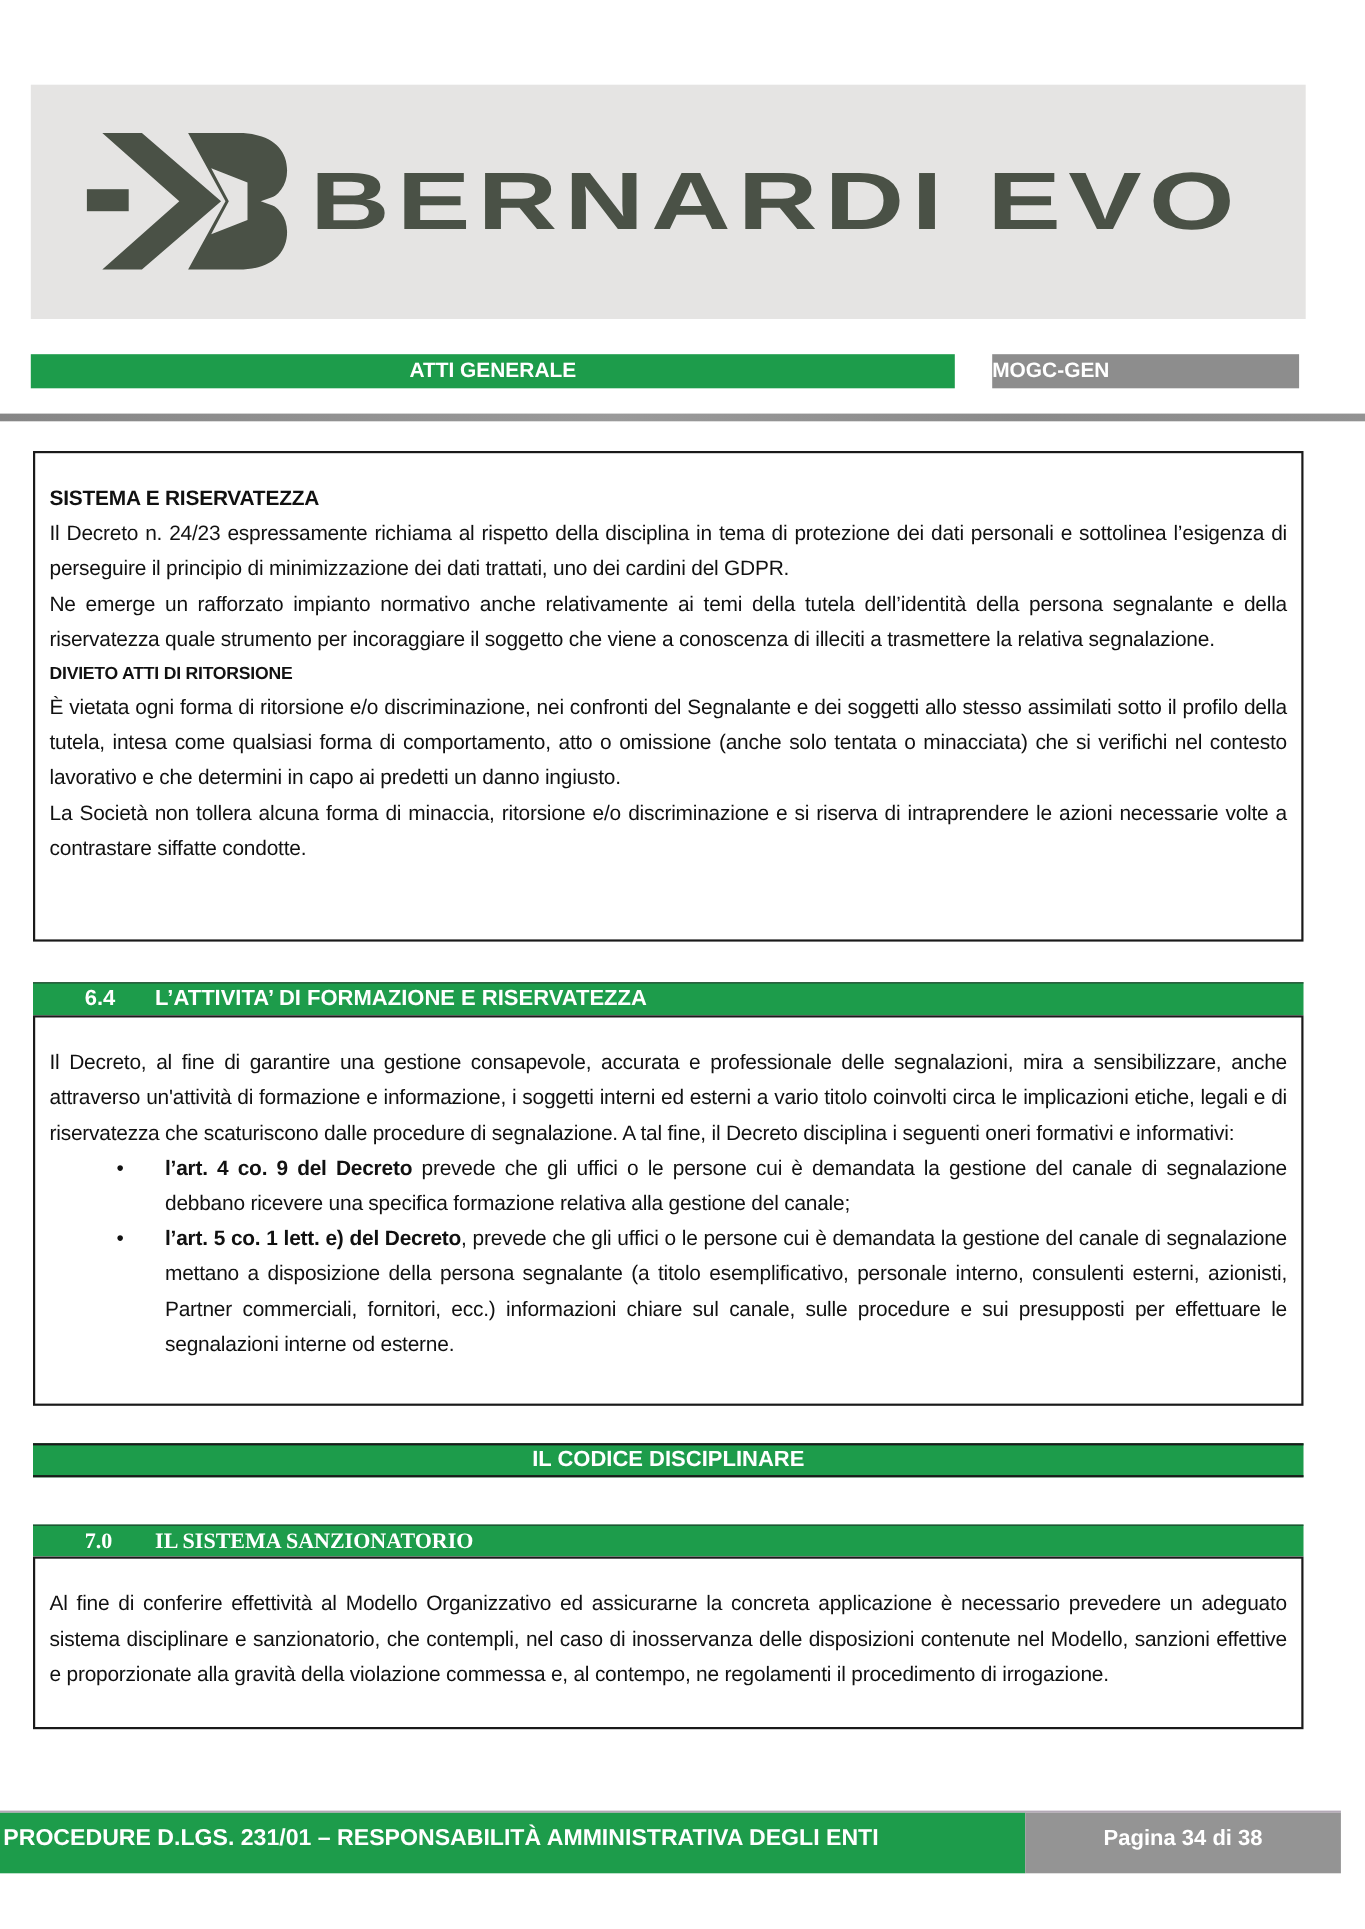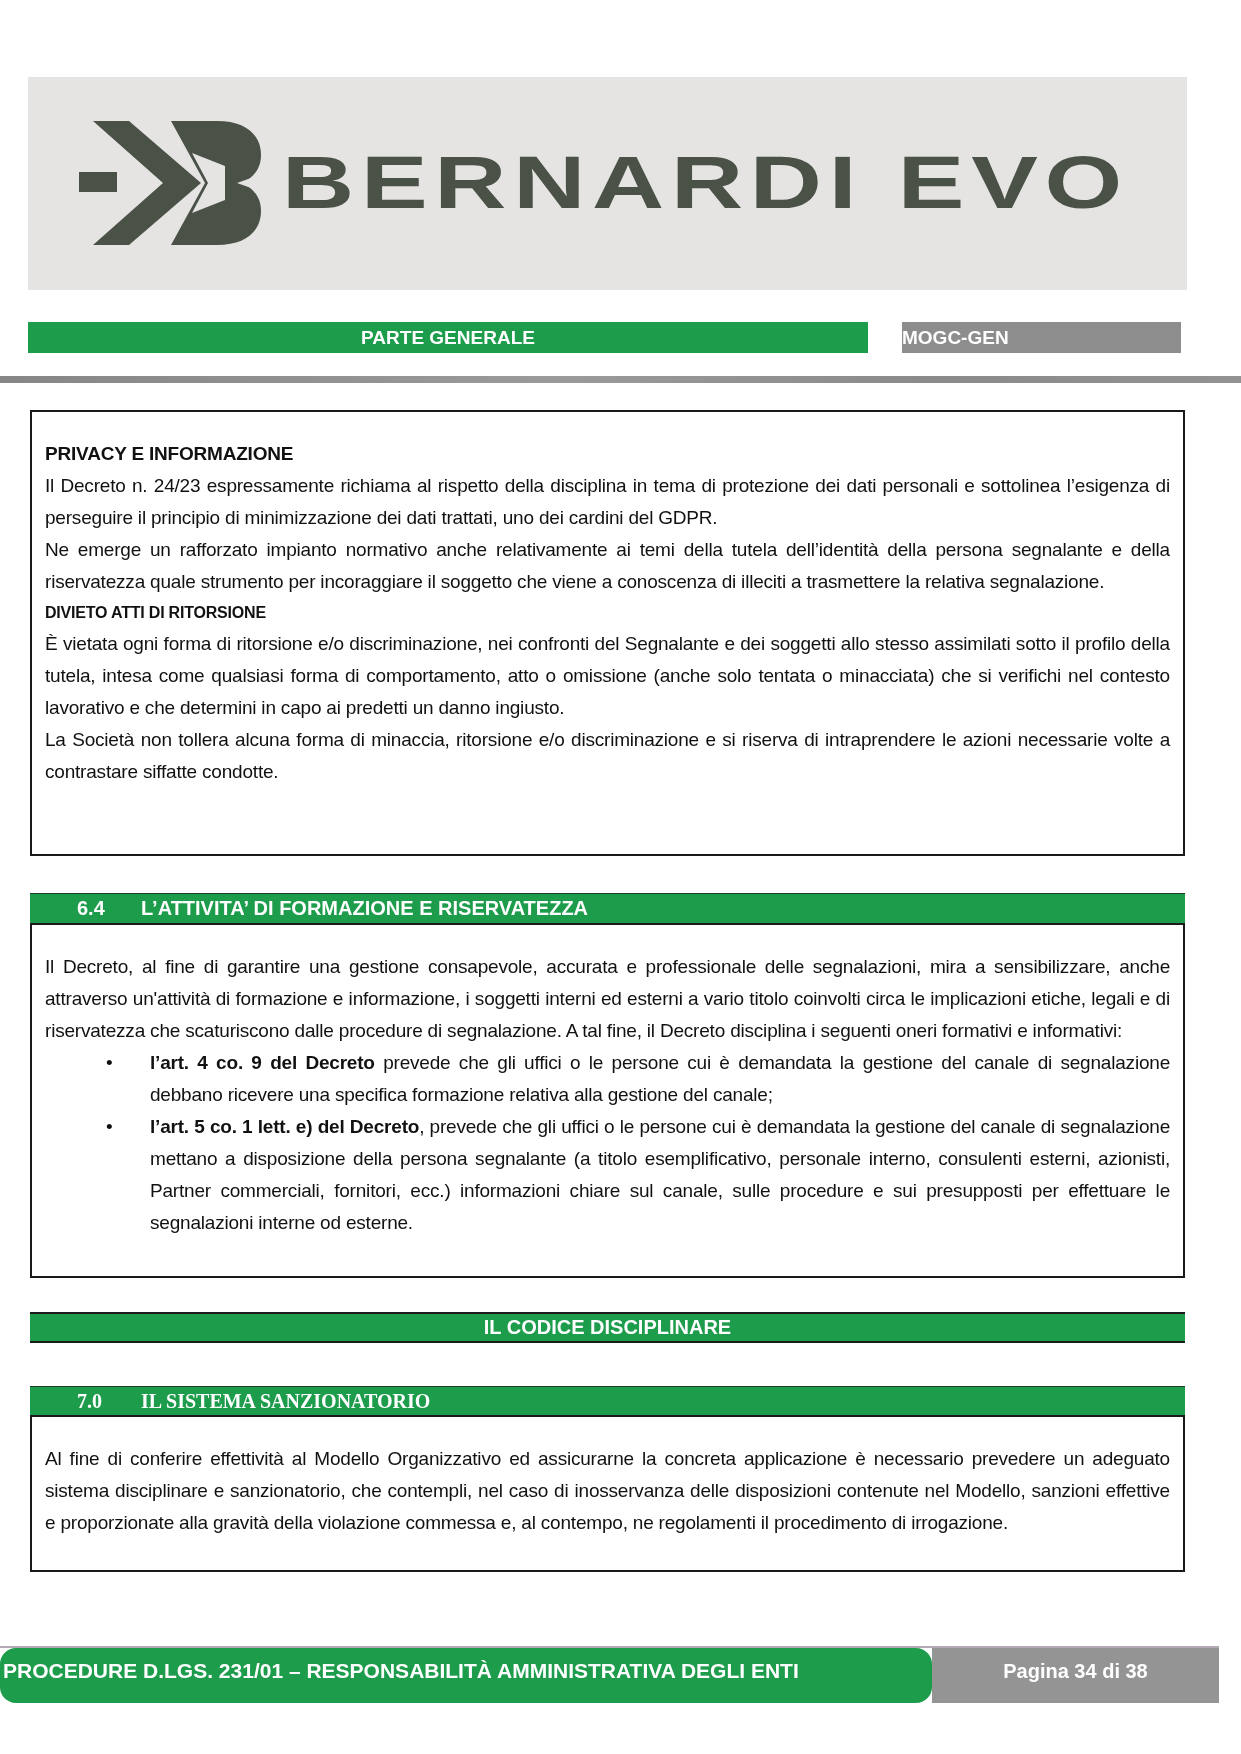--- a/index.html
+++ b/index.html
@@ -78,21 +78,21 @@
   }
 
   
   .footer {
     position: absolute; left: 0; top: 1646px; width: 1219px; height: 57px;
     box-sizing: border-box; border-top: 2px solid #b3a9b6; display: flex;
   }
   .footer-left {
     width: 932px; flex: 0 0 auto; background: #1D9C4B; color: #fff;
     font-weight: bold; font-size: 21px; display: flex; align-items: center;
-    padding: 0 0 10px 3px; box-sizing: border-box; white-space: nowrap; border-radius: 16px;
+    padding: 0 0 10px 3px; box-sizing: border-box; white-space: nowrap;
   }
   .footer-right {
     flex: 1; background: #949494; color: #fff; font-weight: bold; font-size: 20px;
     display: flex; align-items: center; justify-content: center;
     padding-bottom: 8px; box-sizing: border-box;
   }
 </style>
 </head>
 <body>
 
@@ -107,29 +107,29 @@
           <path d="M92,2 L138,2 C167,2 182,16 182,36 C182,50 174,59 163,64 C174,69 182,78 182,92 C182,112 167,126 138,126 L92,126 L126,64 Z"></path>
         </g>
         <polygon points="113,34 146,47 146,81 113,94 129,64" fill="#E5E4E3"></polygon>
         <polygon points="186,54 158,64 186,74" fill="#E5E4E3"></polygon>
       </svg>
     </span>
     <div class="brand">BERNARDI EVO</div>
   </div>
 
   <div class="banner-left">
-    <span>PARTE GENERALE</span>
+    <span>ATTI GENERALE</span>
   </div>
   <div class="banner-right">
     <span>MOGC-GEN</span>
   </div>
   <div class="divider"></div>
 
   <div class="tbox box1">
-    <p class="h-big">PRIVACY E INFORMAZIONE</p>
+    <p class="h-big">SISTEMA E RISERVATEZZA</p>
     <p>Il Decreto n. 24/23 espressamente richiama al rispetto della disciplina in tema di protezione dei dati personali e sottolinea l’esigenza di perseguire il principio di minimizzazione dei dati trattati, uno dei cardini del GDPR.</p>
     <p>Ne emerge un rafforzato impianto normativo anche relativamente ai temi della tutela dell’identità della persona segnalante e della riservatezza quale strumento per incoraggiare il soggetto che viene a conoscenza di illeciti a trasmettere la relativa segnalazione.</p>
     <p class="h-small">DIVIETO ATTI DI RITORSIONE</p>
     <p>È vietata ogni forma di ritorsione e/o discriminazione, nei confronti del Segnalante e dei soggetti allo stesso assimilati sotto il profilo della tutela, intesa come qualsiasi forma di comportamento, atto o omissione (anche solo tentata o minacciata) che si verifichi nel contesto lavorativo e che determini in capo ai predetti un danno ingiusto.</p>
     <p>La Società non tollera alcuna forma di minaccia, ritorsione e/o discriminazione e si riserva di intraprendere le azioni necessarie volte a contrastare siffatte condotte.</p>
   </div>
 
   <div class="sec-bar bar64">
     <span class="sec-num">6.4</span>
     <span class="sec-title">L’ATTIVITA’ DI FORMAZIONE E RISERVATEZZA</span>

